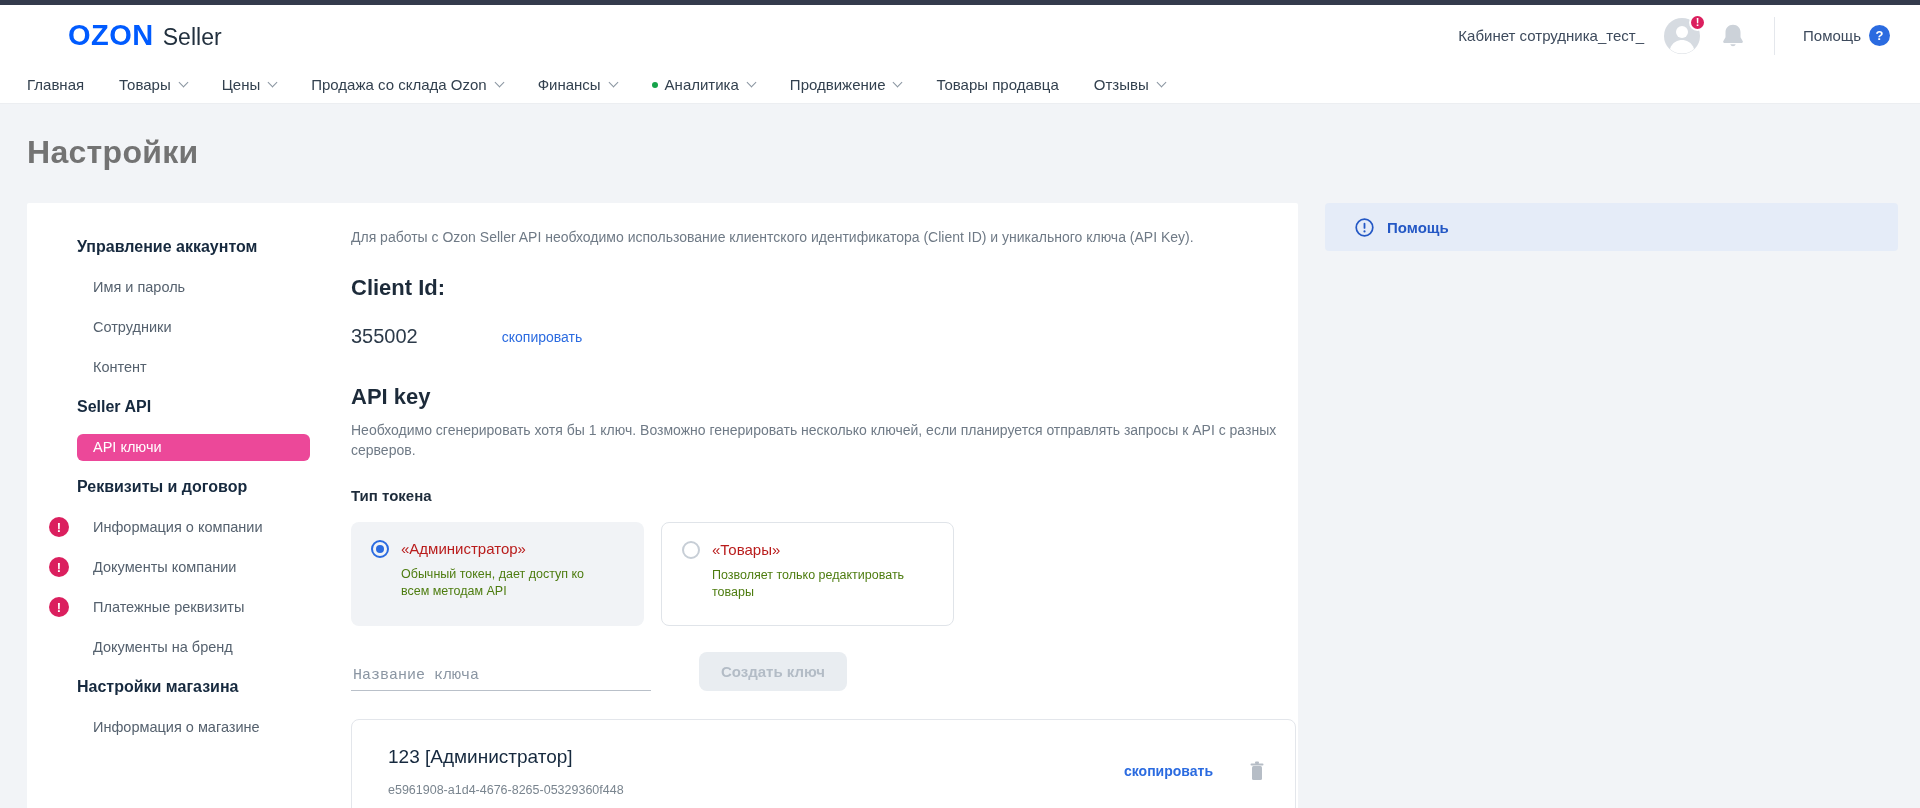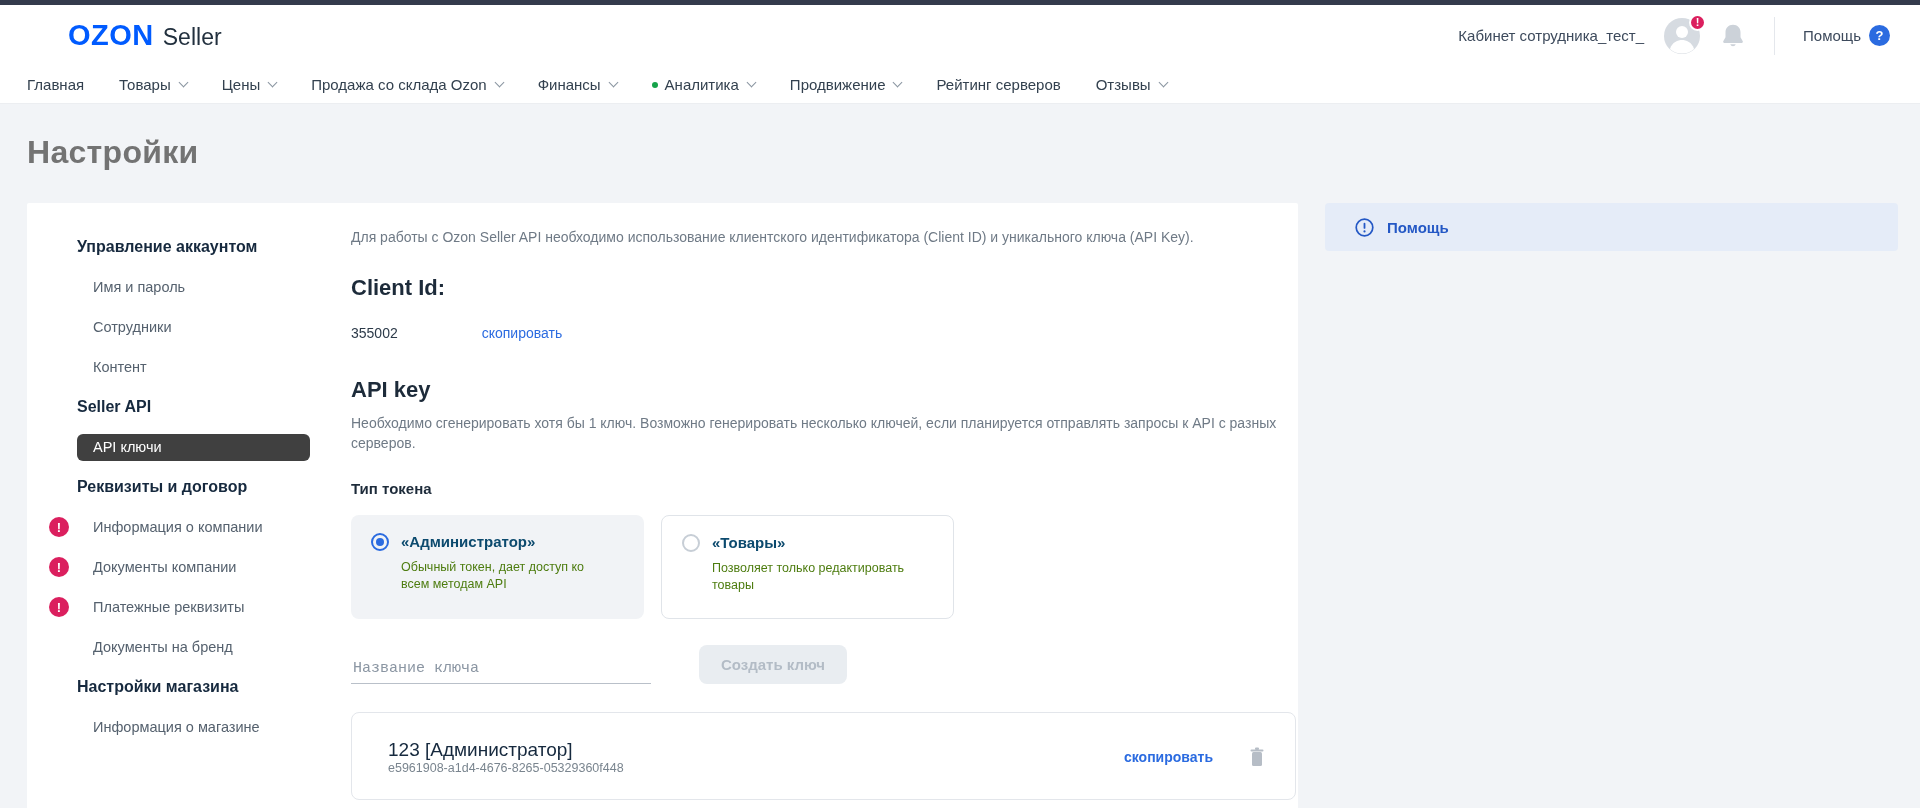--- a/index.html
+++ b/index.html
@@ -40,64 +40,64 @@
   .page-title { font-size:32px; font-weight:600; color:#737373; margin-bottom:32px; letter-spacing:.3px; }
   .content-row { display:flex; align-items:flex-start; }
 
   .card { background:#fff; width:1271px; min-height:640px; display:flex; padding-top:24px; border-radius:2px; }
 
   
   .sidebar { width:300px; flex-shrink:0; padding-left:50px; }
   .sb-row { height:40px; display:flex; align-items:center; position:relative; }
   .sb-section { font-size:16px; font-weight:bold; color:#16293e; }
   .sb-item { font-size:14.5px; color:#55616e; padding-left:16px; cursor:pointer; }
-  .sb-item-selected { background:#404040; color:#ffffff; border-radius:6px; height:27px;
+  .sb-item-selected { background:#ec4899; color:#ffffff; border-radius:6px; height:27px;
                       display:flex; align-items:center; padding-left:16px; width:233px;
                       font-size:14.5px; cursor:pointer; }
   .sb-badge { position:absolute; left:-28px; width:20px; height:20px; background:#db1f5e;
               border-radius:50%; color:#fff; font-size:13px; font-weight:bold;
               display:flex; align-items:center; justify-content:center; }
 
   
   .main { padding:2px 30px 0 24px; width:100%; }
   .intro { font-size:14px; color:#6f7a86; margin-bottom:30px; max-width:960px; }
   .h2 { font-size:22px; font-weight:600; color:#1d2b3a; }
   .clientid-h { margin-bottom:24px; }
   .value-row { display:flex; align-items:center; margin-bottom:36px; }
-  .client-value { font-size:14px; color:#2c3a49; }
+  .client-value { font-size:20px; color:#2c3a49; }
   .link { font-size:14px; color:#2b6be0; cursor:pointer; }
   .value-row .link { margin-left:84px; }
   .apikey-h { margin-bottom:10px; }
   .para { font-size:14px; color:#6f7a86; line-height:1.45; max-width:945px; margin-bottom:26px; }
   .token-type { font-size:15px; font-weight:bold; color:#1d2b3a; margin-bottom:18px; }
 
   .option-row { display:flex; gap:17px; }
   .opt-card { width:293px; min-height:104px; border-radius:8px; padding:18px 20px 16px 20px; cursor:pointer; }
   .opt-card.selected { background:#f1f3f6; }
   .opt-card.plain { background:#fff; border:1px solid #e0e4e9; }
   .opt-head { display:flex; align-items:center; gap:12px; margin-bottom:8px; }
   .radio { width:18px; height:18px; border-radius:50%; flex-shrink:0; position:relative; }
   .radio.on { border:2px solid #2b6be0; }
   .radio.on::after { content:""; position:absolute; inset:3px; background:#2b6be0; border-radius:50%; }
   .radio.off { border:2px solid #c7ced6; background:#fff; }
-  .opt-title { font-size:15px; font-weight:bold; color:#0c4a6e; }
+  .opt-title { font-size:15px; font-weight:normal; color:#b91c1c; }
   .opt-desc { font-size:12.5px; color:#4d7c0f; line-height:1.4; padding-left:30px; max-width:230px; }
 
   .create-row { display:flex; align-items:flex-end; margin-top:26px; }
   .key-input { border:none; border-bottom:1px solid #b9c0c9; width:300px; font-size:15px;
                padding:6px 2px; color:#2c3a49; outline:none; background:transparent;
                font-family:Liberation Mono, monospace; }
   .key-input::placeholder { color:#8b96a3; }
   .create-btn { margin-left:48px; background:#e9edf1; color:#b3bcc6; border:none; border-radius:8px;
                 font-size:15px; font-weight:bold; padding:11px 22px; cursor:default;
                 font-family:"Liberation Sans", sans-serif; }
 
   .key-card { margin-top:28px; width:945px; border:1px solid #e3e6eb; border-radius:8px;
               padding:26px 30px 24px 36px; display:flex; align-items:center; justify-content:space-between; }
-  .key-name { font-size:19px; color:#16293e; margin-bottom:0; }
+  .key-name { font-size:19px; color:#16293e; margin-bottom:15px; }
   .key-uuid { font-size:12.5px; color:#7a858f; }
   .key-actions { display:flex; align-items:center; gap:36px; }
   .trash { width:16px; height:20px; cursor:pointer; }
 
   
   .help-panel { margin-left:27px; width:577px; }
   .help-bar { background:#e5ecf8; border-radius:4px; height:48px; display:flex;
               align-items:center; padding-left:30px; gap:13px; cursor:pointer; }
   .help-bar .lbl { color:#2458c5; font-size:15px; font-weight:bold; }
 </style>
@@ -158,21 +158,21 @@
     <div class="nav-item">
       <span class="green-dot"></span>
       <span>Аналитика</span>
       <span class="chev"></span>
     </div>
     <div class="nav-item">
       <span>Продвижение</span>
       <span class="chev"></span>
     </div>
     <div class="nav-item">
-      <span>Рейтинг серверов</span>
+      <span>Товары продавца</span>
     </div>
     <div class="nav-item">
       <span>Отзывы</span>
       <span class="chev"></span>
     </div>
   </nav>
 
   <div class="page-body">
     <h1 class="page-title">Настройки</h1>
 

